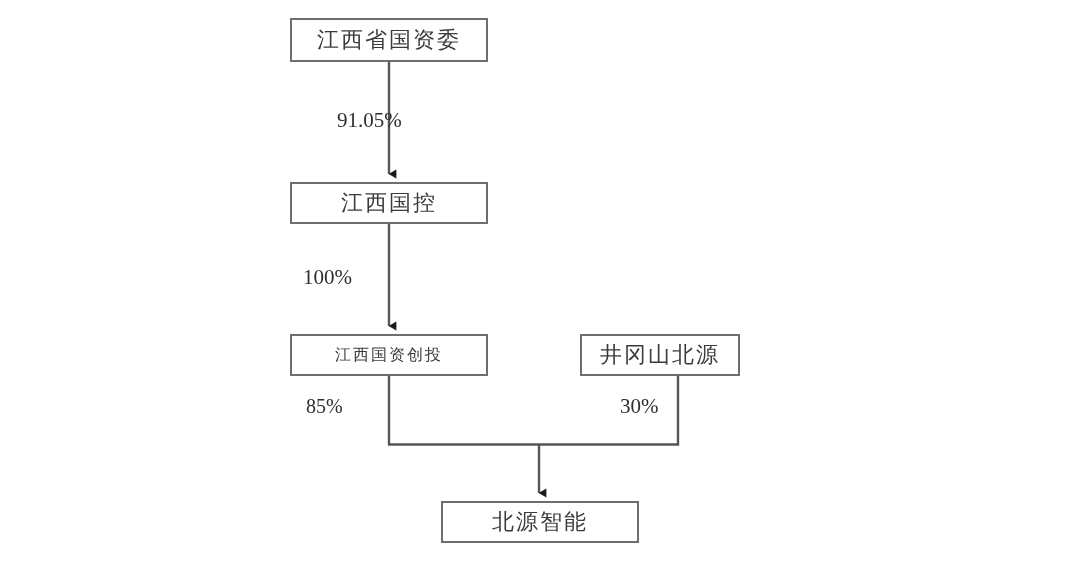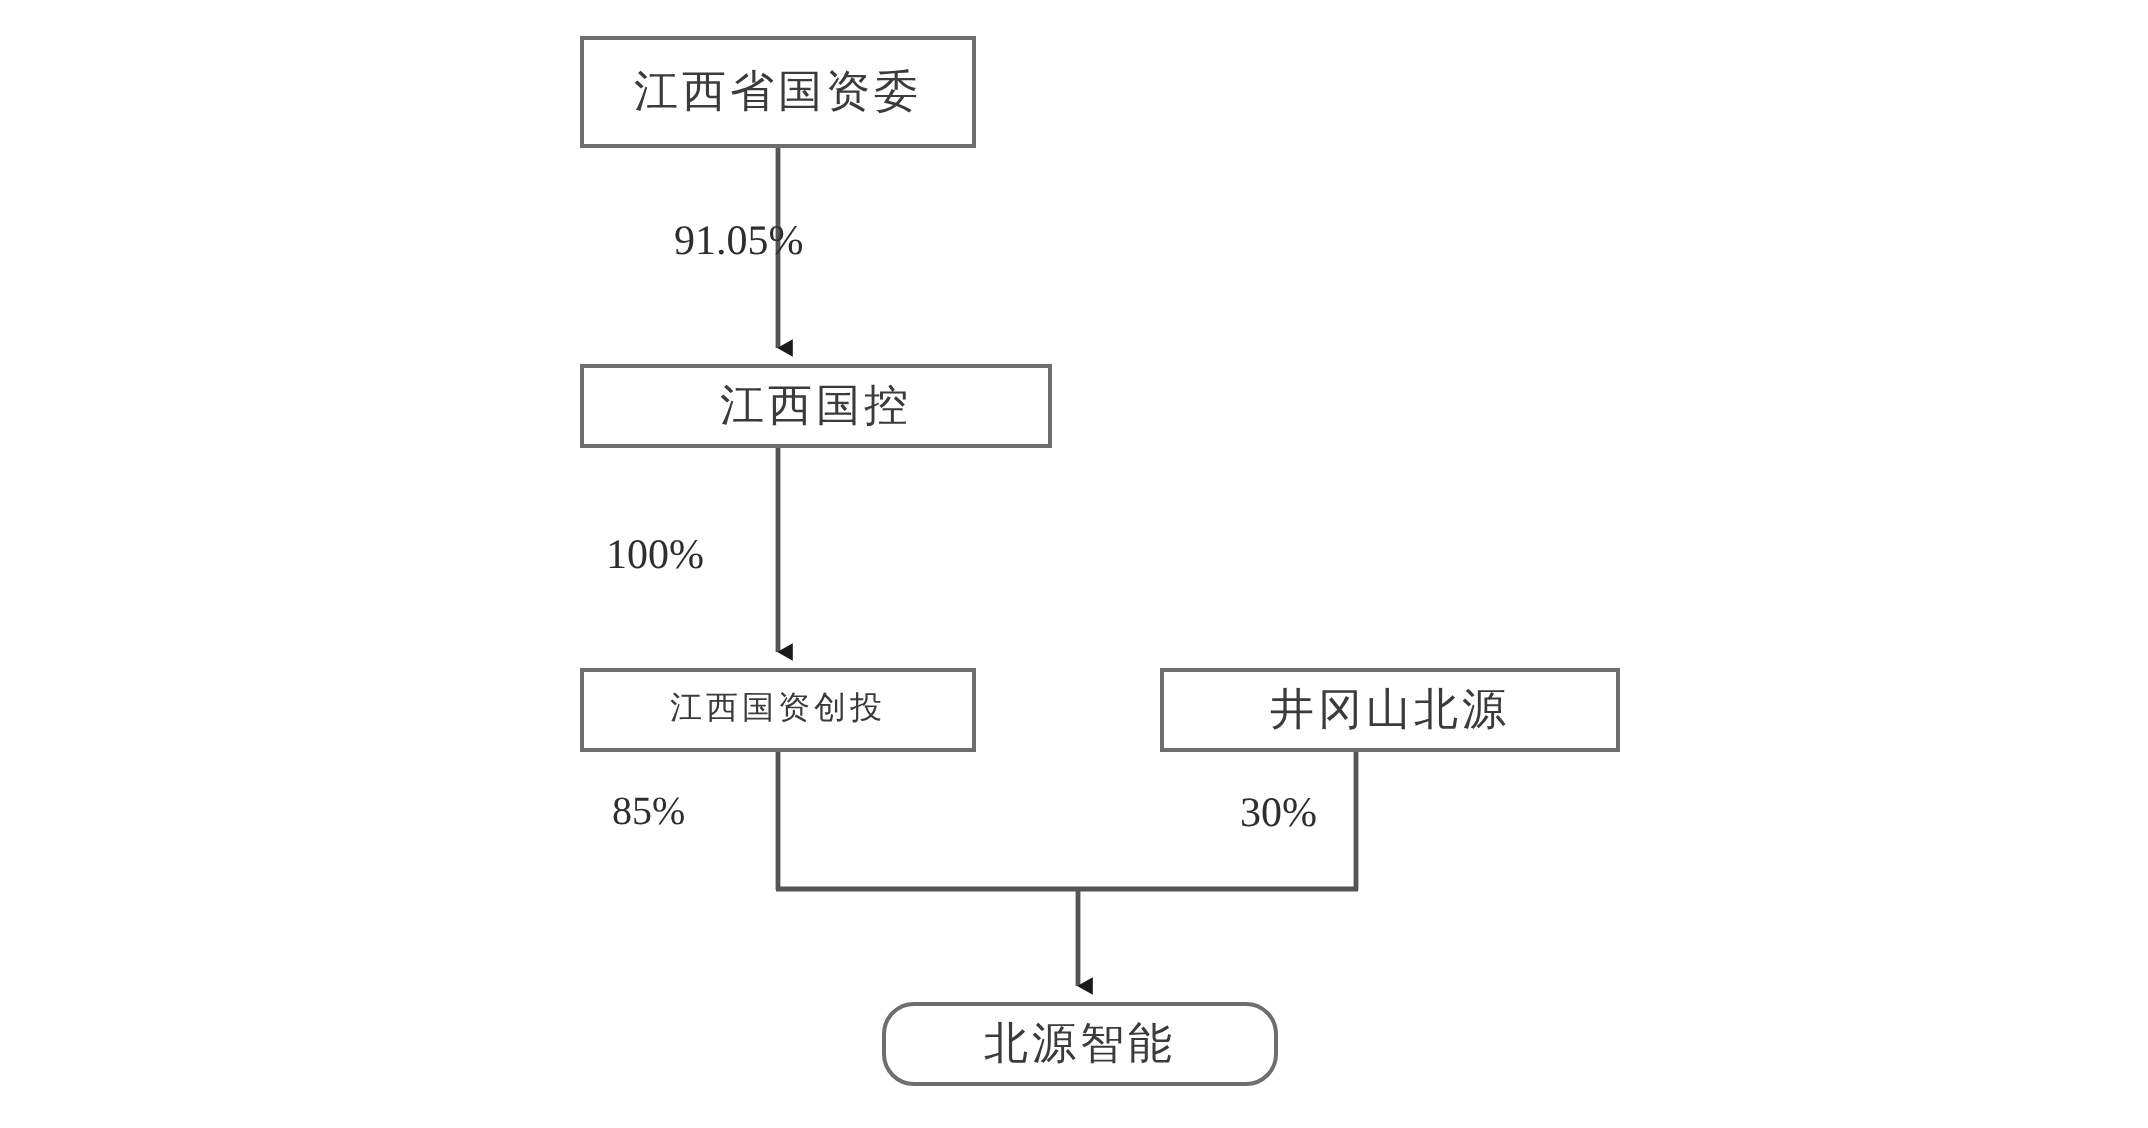--- a/index.html
+++ b/index.html
@@ -68,37 +68,37 @@
 
     <line x1="389" y1="376" x2="389" y2="445" stroke="#555555" stroke-width="2.4"></line>
 
     <line x1="678" y1="376" x2="678" y2="445" stroke="#555555" stroke-width="2.4"></line>
 
     <line x1="388" y1="444.5" x2="679" y2="444.5" stroke="#555555" stroke-width="2.4"></line>
 
     <line x1="539" y1="444" x2="539" y2="493" stroke="#555555" stroke-width="2.4" marker-end="url(#arrowhead)"></line>
   </svg>
 
-  <div class="node-box" style="left:290px; top:18px; width:198px; height:56px; font-size:22px;">
+  <div class="node-box" style="left:290px; top:18px; width:198px; height:44px; font-size:22px;">
     <span class="node-label">江西省国资委</span>
   </div>
 
-  <div class="node-box" style="left:290px; top:182px; width:236px; height:42px; font-size:22px;">
+  <div class="node-box" style="left:290px; top:182px; width:198px; height:42px; font-size:22px;">
     <span class="node-label">江西国控</span>
   </div>
 
   <div class="node-box" style="left:290px; top:334px; width:198px; height:42px; font-size:16px;">
     <span class="node-label">江西国资创投</span>
   </div>
 
-  <div class="node-box" style="left:580px; top:334px; width:230px; height:42px; font-size:22px;font-family:Liberation Serif, serif;">
+  <div class="node-box" style="left:580px; top:334px; width:160px; height:42px; font-size:22px;font-family:Liberation Serif, serif;">
     <span class="node-label">井冈山北源</span>
   </div>
 
-  <div class="node-box" style="left:441px; top:501px; width:198px; height:42px; font-size:22px;border-radius:16px;">
+  <div class="node-box" style="left:441px; top:501px; width:198px; height:42px; font-size:22px;">
     <span class="node-label">北源智能</span>
   </div>
 
   <div class="edge-label" style="left:289px; top:110px; font-size:21px;margin-left:48px;">91.05%</div>
 
   <div class="edge-label" style="left:303px; top:267px; font-size:21px;text-align:center;">100%</div>
 
   <div class="edge-label" style="left:306px; top:396px; font-size:20px;">85%</div>
 
   <div class="edge-label" style="left:620px; top:396px; font-size:21px;">30%</div>

